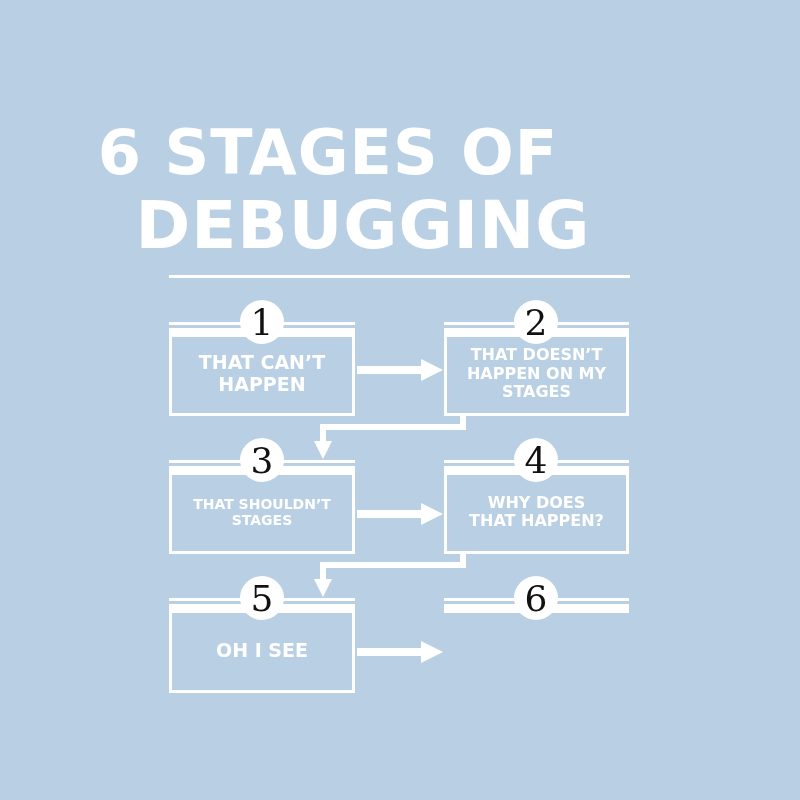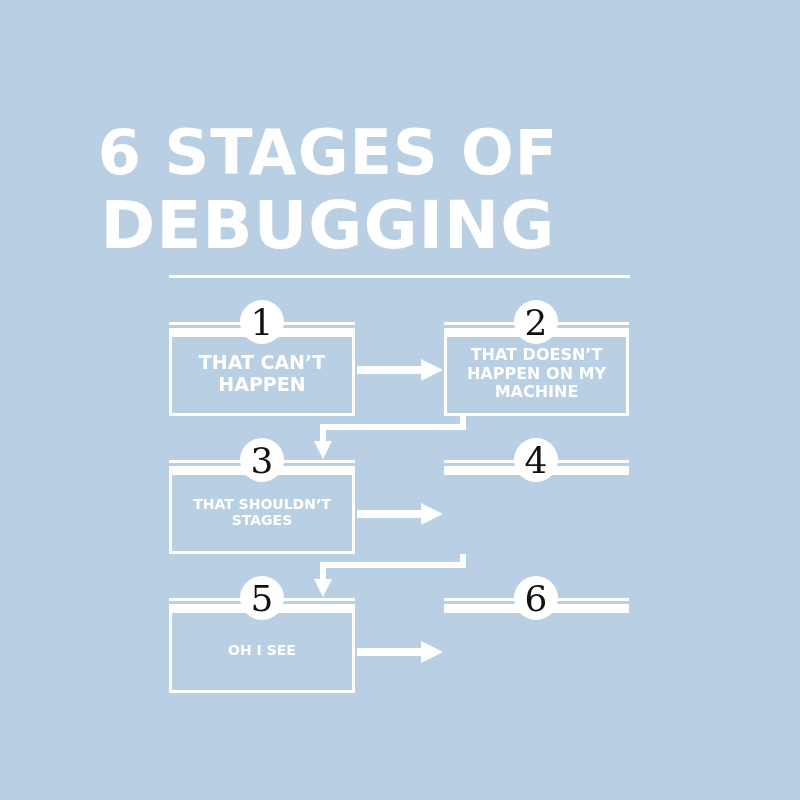--- a/index.html
+++ b/index.html
@@ -1,19 +1,19 @@
 <!DOCTYPE html>
 <html><head>
 <meta charset="utf-8">
 <style>
   html, body { margin:0; padding:0; }
   body { width:800px; height:800px; background:#b9cfe3; position:relative; overflow:hidden; font-family:"Liberation Sans", sans-serif; }
   .title { position:absolute; left:0; width:656px; text-align:center; color:#fff; font-weight:bold; font-family:"DejaVu Sans", sans-serif; letter-spacing:1px; }
   .t1 { top:118px; font-size:62px; line-height:70px; }
-  .t2 { top:190px; font-size:66px; line-height:72px; }
+  .t2 { top:190px; font-size:66px; line-height:72px;margin-left:35px; }
   .divider { position:absolute; left:169px; top:275px; width:461px; height:3px; background:#fff; }
   .stage { position:absolute; width:186px; height:94px; }
   .stage .topline { position:absolute; left:0; right:0; top:0; height:3px; background:#fff; }
   .stage .bar { position:absolute; left:0; right:0; top:6px; height:9px; background:#fff; }
   .stage .body { position:absolute; left:0; right:0; top:13px; bottom:0; border:3px solid #fff; border-top:none; box-sizing:border-box; display:flex; align-items:center; justify-content:center; text-align:center; }
   .stage .label { color:#fff; font-weight:bold; font-family:"DejaVu Sans", sans-serif; line-height:1.15; padding:0 18px; }
   .circle { position:absolute; width:44px; height:44px; border-radius:50%; background:#fff; left:71px; top:-22px; display:flex; align-items:center; justify-content:center; }
   .circle span { font-family:"DejaVu Serif", serif; font-size:36px; color:#111; line-height:1; margin-top:2px; }
   .arrow { position:absolute; }
 </style>
@@ -32,51 +32,54 @@
   </div>
   <div class="circle">
       <span>1</span>
     </div>
 </div>
 
 <div class="stage" style="left:444px; top:322px; width:185px;">
   <div class="topline"></div>
   <div class="bar"></div>
   <div class="body">
-    <div class="label" style="font-size:16px;">THAT DOESN’T HAPPEN ON MY MACHINE</div>
+    <div class="label" style="font-size:16px;">THAT DOESN’T HAPPEN ON MY STAGES</div>
   </div>
   <div class="circle" style="left:70px;">
       <span>2</span>
     </div>
 </div>
 
 <div class="stage" style="left:169px; top:460px;">
   <div class="topline"></div>
   <div class="bar"></div>
   <div class="body">
     <div class="label" style="font-size:14px;">THAT SHOULDN’T STAGES</div>
   </div>
   <div class="circle">
       <span>3</span>
     </div>
 </div>
 
 <div class="stage" style="left:444px; top:460px; width:185px;">
   <div class="topline"></div>
   <div class="bar"></div>
+  <div class="body">
+    <div class="label" style="font-size:16px;">WHY DOES THAT HAPPEN?</div>
+  </div>
   <div class="circle" style="left:70px;">
       <span>4</span>
     </div>
 </div>
 
 <div class="stage" style="left:169px; top:598px; height:95px;">
   <div class="topline"></div>
   <div class="bar"></div>
   <div class="body">
-    <div class="label" style="font-size:14px;">OH I SEE</div>
+    <div class="label" style="font-size:19px;">OH I SEE</div>
   </div>
   <div class="circle">
       <span>5</span>
     </div>
 </div>
 
 <div class="stage" style="left:444px; top:598px; width:185px; height:95px;">
   <div class="topline"></div>
   <div class="bar"></div>
   <div class="circle" style="left:70px;">

